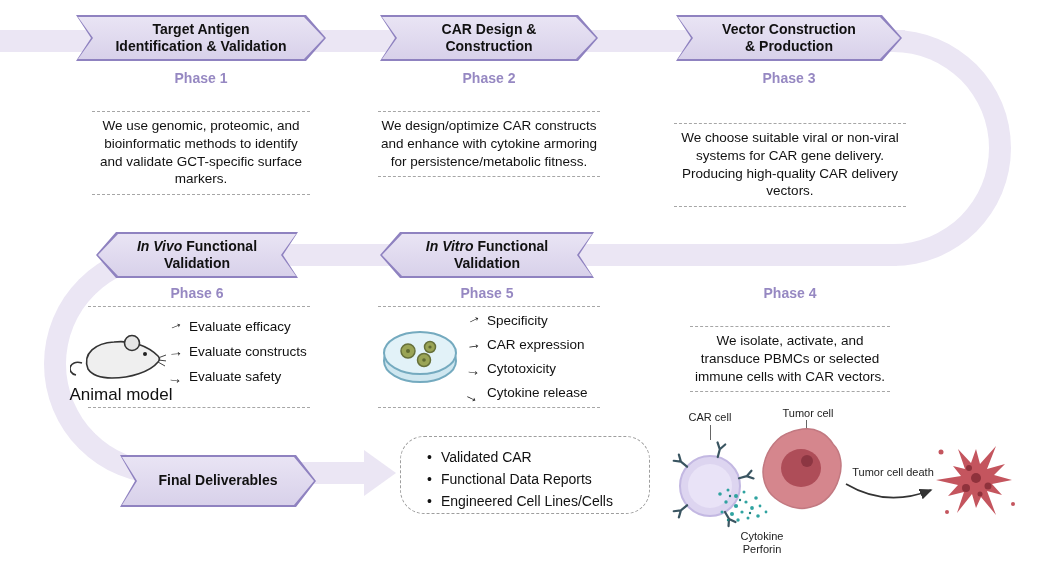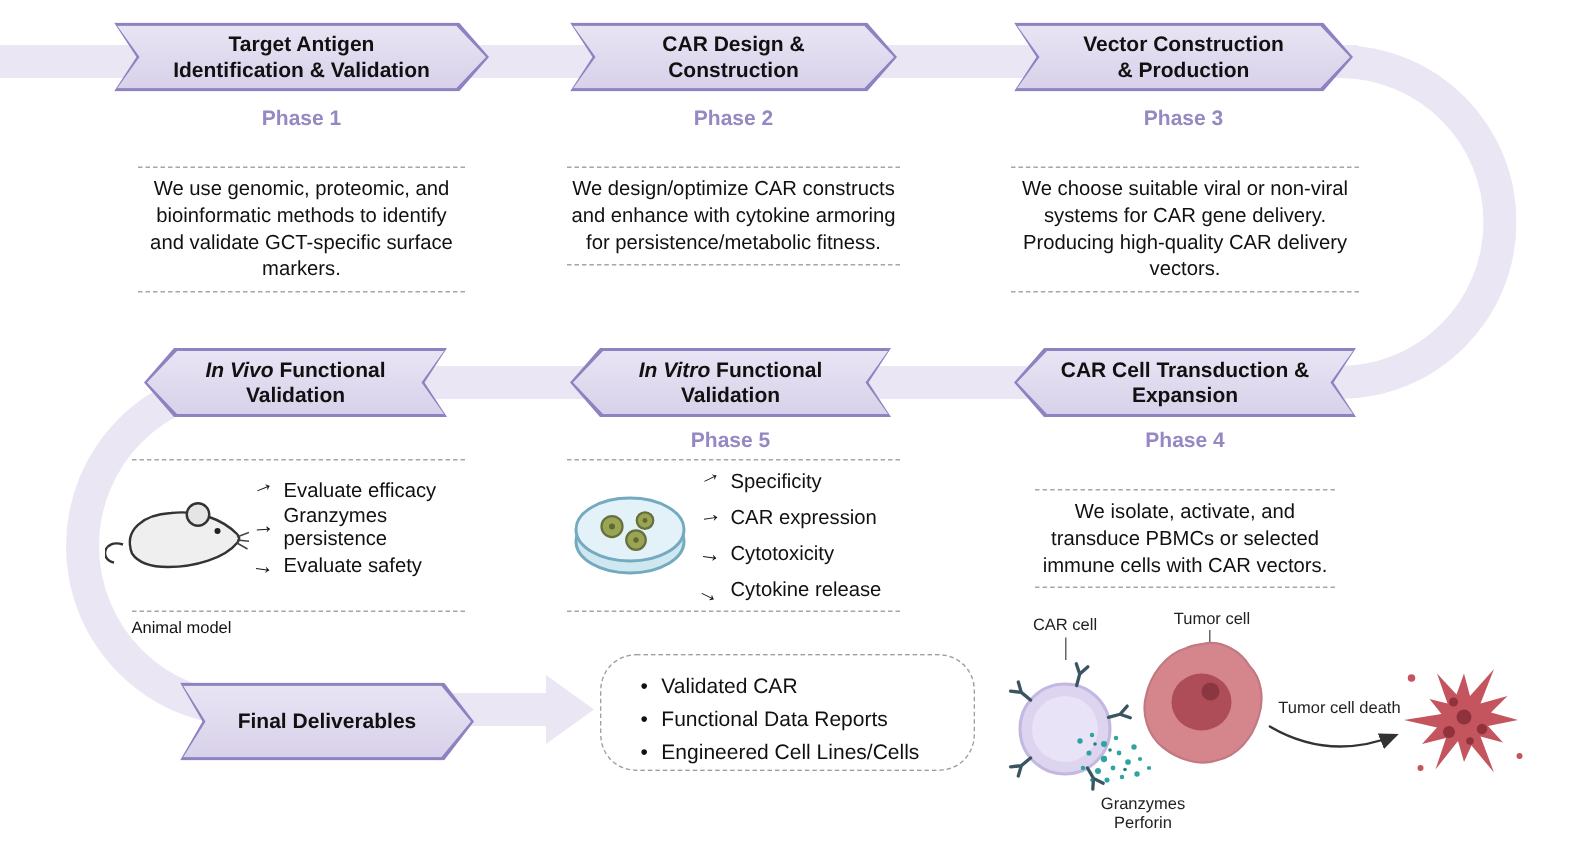--- a/index.html
+++ b/index.html
@@ -29,21 +29,21 @@
     font-size:14px;font-weight:bold;line-height:1.25;text-align:center;z-index:3;}
   .it{font-style:italic;}
   
   .phase-label{position:absolute;width:210px;font-size:14px;font-weight:bold;color:var(--phase-label);
     text-align:center;z-index:2;}
   .desc-box{position:absolute;border-top:1px dashed var(--dash);border-bottom:1px dashed var(--dash);
     padding:5px 0 6px 0;font-size:13.5px;line-height:1.32;text-align:center;z-index:2;margin-top:19px;}
   .content-box{position:absolute;height:100px;border-top:1px dashed var(--dash);border-bottom:1px dashed var(--dash);z-index:2;}
   .fan-row{position:absolute;display:flex;align-items:center;gap:6px;height:22px;font-size:13.5px;}
   .fan-arrow{display:inline-block;font-size:15px;transform-origin:left center;line-height:1;}
-  .caption{position:absolute;font-size:11px;text-align:center;margin-top:28px;}
+  .caption{position:absolute;font-size:17px;text-align:center;}
   
   .deliv-box{position:absolute;left:400px;top:436px;width:250px;height:78px;border:1.5px dashed #9e9e9e;
     border-radius:24px;box-sizing:border-box;padding:9px 0 0 26px;z-index:2;}
   .deliv-row{display:flex;gap:9px;font-size:14px;line-height:22px;}
   
   .small-label{position:absolute;font-size:11px;color:#222;text-align:center;line-height:13px;z-index:3;}
   .vline{position:absolute;width:1px;background:#666;z-index:2;}
   .abs{position:absolute;z-index:2;}
 </style>
 </head>
@@ -79,44 +79,38 @@
       <div>&amp; Production</div>
     </div>
   </div>
 
   <div class="phase-label" style="left:96px;top:70px;">Phase 1</div>
   <div class="phase-label" style="left:384px;top:70px;">Phase 2</div>
   <div class="phase-label" style="left:684px;top:70px;">Phase 3</div>
 
   <div class="desc-box" style="left:92px;top:92px;width:218px;">We use genomic, proteomic, and bioinformatic methods to identify and validate GCT-specific surface markers.</div>
   <div class="desc-box" style="left:378px;top:92px;width:222px;">We design/optimize CAR constructs and enhance with cytokine armoring for persistence/metabolic fitness.</div>
-  <div class="desc-box" style="left:674px;top:92px;width:232px;">We choose suitable viral or non-viral systems for CAR gene delivery. Producing high-quality CAR delivery vectors.</div>
+  <div class="desc-box" style="left:674px;top:104px;width:232px;">We choose suitable viral or non-viral systems for CAR gene delivery. Producing high-quality CAR delivery vectors.</div>
 
   <div class="banner chev-l" style="left:96px;top:232px;width:202px;">
     <div class="fill"></div>
     <div class="txt">
       <div><span class="it">In Vivo</span> <span>Functional</span></div>
       <div>Validation</div>
     </div>
   </div>
   <div class="banner chev-l" style="left:380px;top:232px;width:214px;">
     <div class="fill"></div>
     <div class="txt">
       <div><span class="it">In Vitro</span> <span>Functional</span></div>
       <div>Validation</div>
     </div>
   </div>
-  <div class="banner chev-l" style="left:676px;top:232px;width:228px;">
-    <div class="fill"></div>
-    <div class="txt">
-      <div>CAR Cell Transduction &amp;</div>
-      <div>Expansion</div>
-    </div>
-  </div>
-
+
+  <div class="phase-label" style="left:92px;top:285px;">Phase 6</div>
   <div class="phase-label" style="left:382px;top:285px;">Phase 5</div>
   <div class="phase-label" style="left:685px;top:285px;">Phase 4</div>
 
   <div class="desc-box" style="left:690px;top:307px;width:200px;">We isolate, activate, and transduce PBMCs or selected immune cells with CAR vectors.</div>
 
   <div class="content-box" style="left:378px;top:306px;width:222px;">
     <svg class="abs" style="left:2px;top:12px;" width="80" height="74" viewBox="0 0 80 74">
       <ellipse cx="40" cy="42" rx="36" ry="21" fill="#cfe7f0" stroke="#74aabf" stroke-width="2"></ellipse>
       <ellipse cx="40" cy="34" rx="36" ry="21" fill="#e2f2f8" stroke="#74aabf" stroke-width="2"></ellipse>
       <circle cx="28" cy="32" r="7" fill="#9aa455" stroke="#66703a" stroke-width="1.5"></circle>
@@ -152,21 +146,21 @@
       <circle cx="75" cy="31" r="2" fill="#222"></circle>
       <path d="M88,35 l8,-3 M88,37 l9,1 M88,39 l7,4" stroke="#444" stroke-width="1" fill="none"></path>
     </svg>
     <div class="caption" style="left:-22px;top:78px;width:110px;">Animal model</div>
     <div class="fan-row" style="left:80px;top:8px;">
       <span class="fan-arrow" style="transform:rotate(-22deg);">→</span>
       <span>Evaluate efficacy</span>
     </div>
     <div class="fan-row" style="left:80px;top:33px;">
       <span class="fan-arrow" style="transform:rotate(-4deg);">→</span>
-      <span>Granzymes persistence</span>
+      <span>Evaluate constructs</span>
     </div>
     <div class="fan-row" style="left:80px;top:58px;">
       <span class="fan-arrow" style="transform:rotate(8deg);">→</span>
       <span>Evaluate safety</span>
     </div>
   </div>
 
   <div class="banner chev-r" style="left:120px;top:455px;width:196px;height:52px;">
     <div class="fill"></div>
     <div class="txt">
@@ -242,21 +236,21 @@
         <circle cx="52" cy="26" r="1.4"></circle>
     </g>
     <g fill="#1f7f7c">
       <circle cx="16" cy="10" r="1.2"></circle>
         <circle cx="26" cy="14" r="1.2"></circle>
         <circle cx="36" cy="27" r="1.2"></circle>
         <circle cx="14" cy="34" r="1.2"></circle>
     </g>
   </svg>
   <div class="small-label" style="left:729px;top:530px;width:66px;">
-    <div>Granzymes</div>
+    <div>Cytokine</div>
     <div>Perforin</div>
   </div>
 
   <div class="small-label" style="left:843px;top:466px;width:100px;">Tumor cell death</div>
   <svg class="abs" style="left:843px;top:478px;" width="96" height="28" viewBox="0 0 96 28">
     <defs>
       <marker id="ah" markerWidth="9" markerHeight="8" refX="7" refY="3.5" orient="auto">
         <path d="M0,0 L8,3.5 L0,7 Z" fill="#333"></path>
       </marker>
     </defs>

